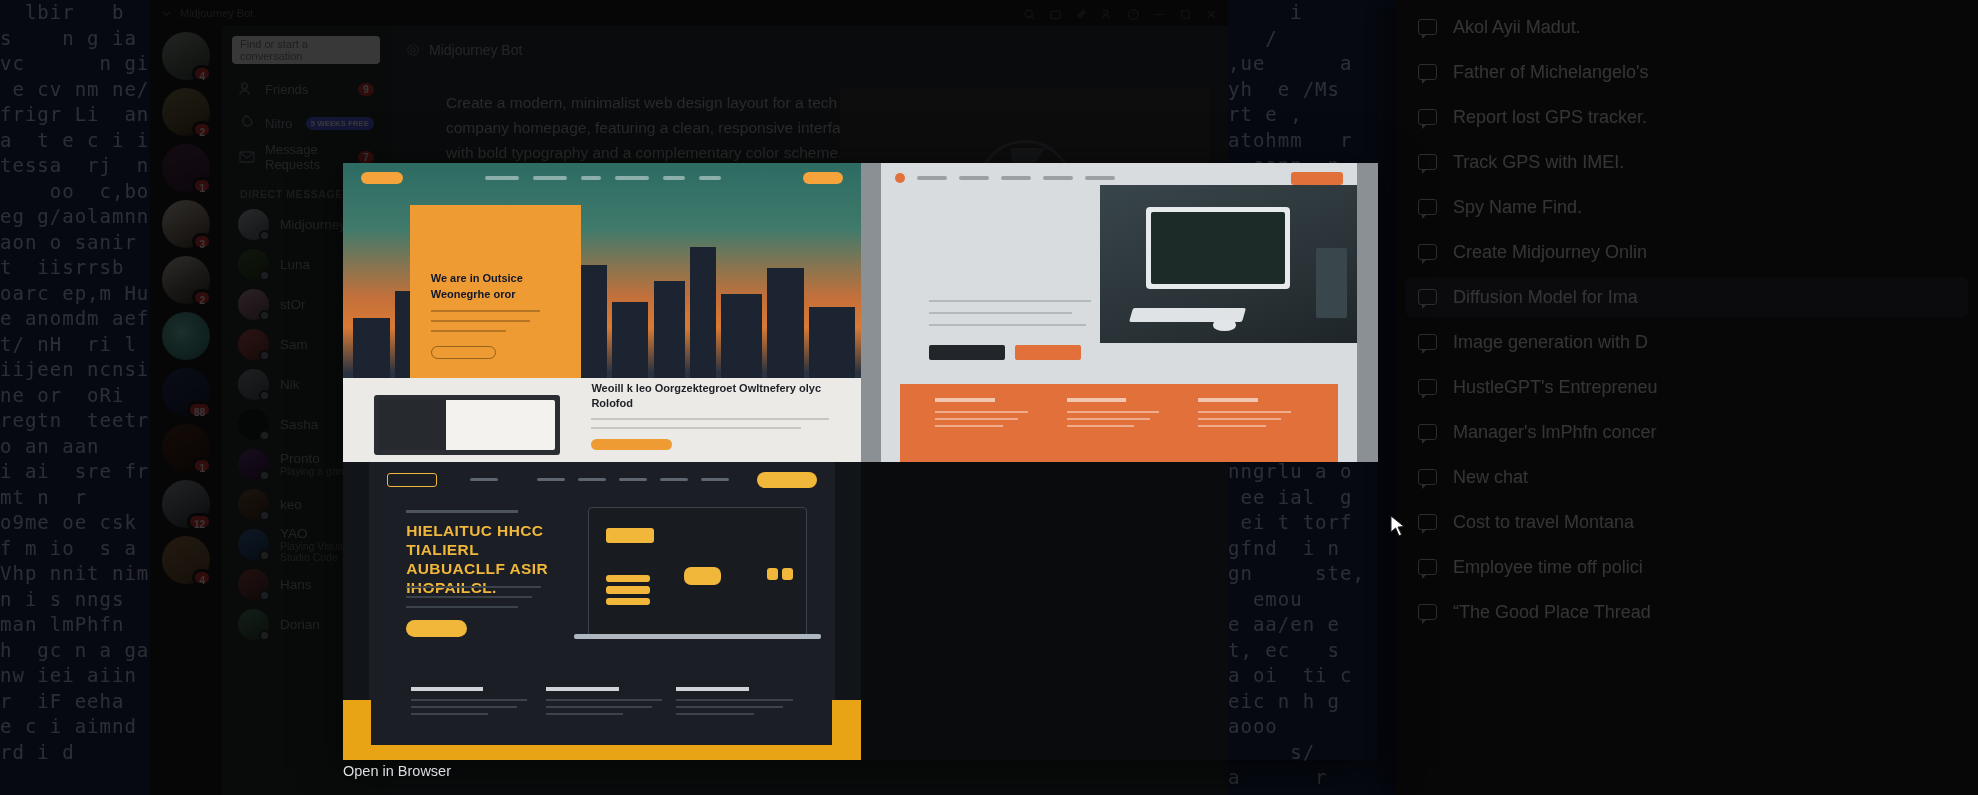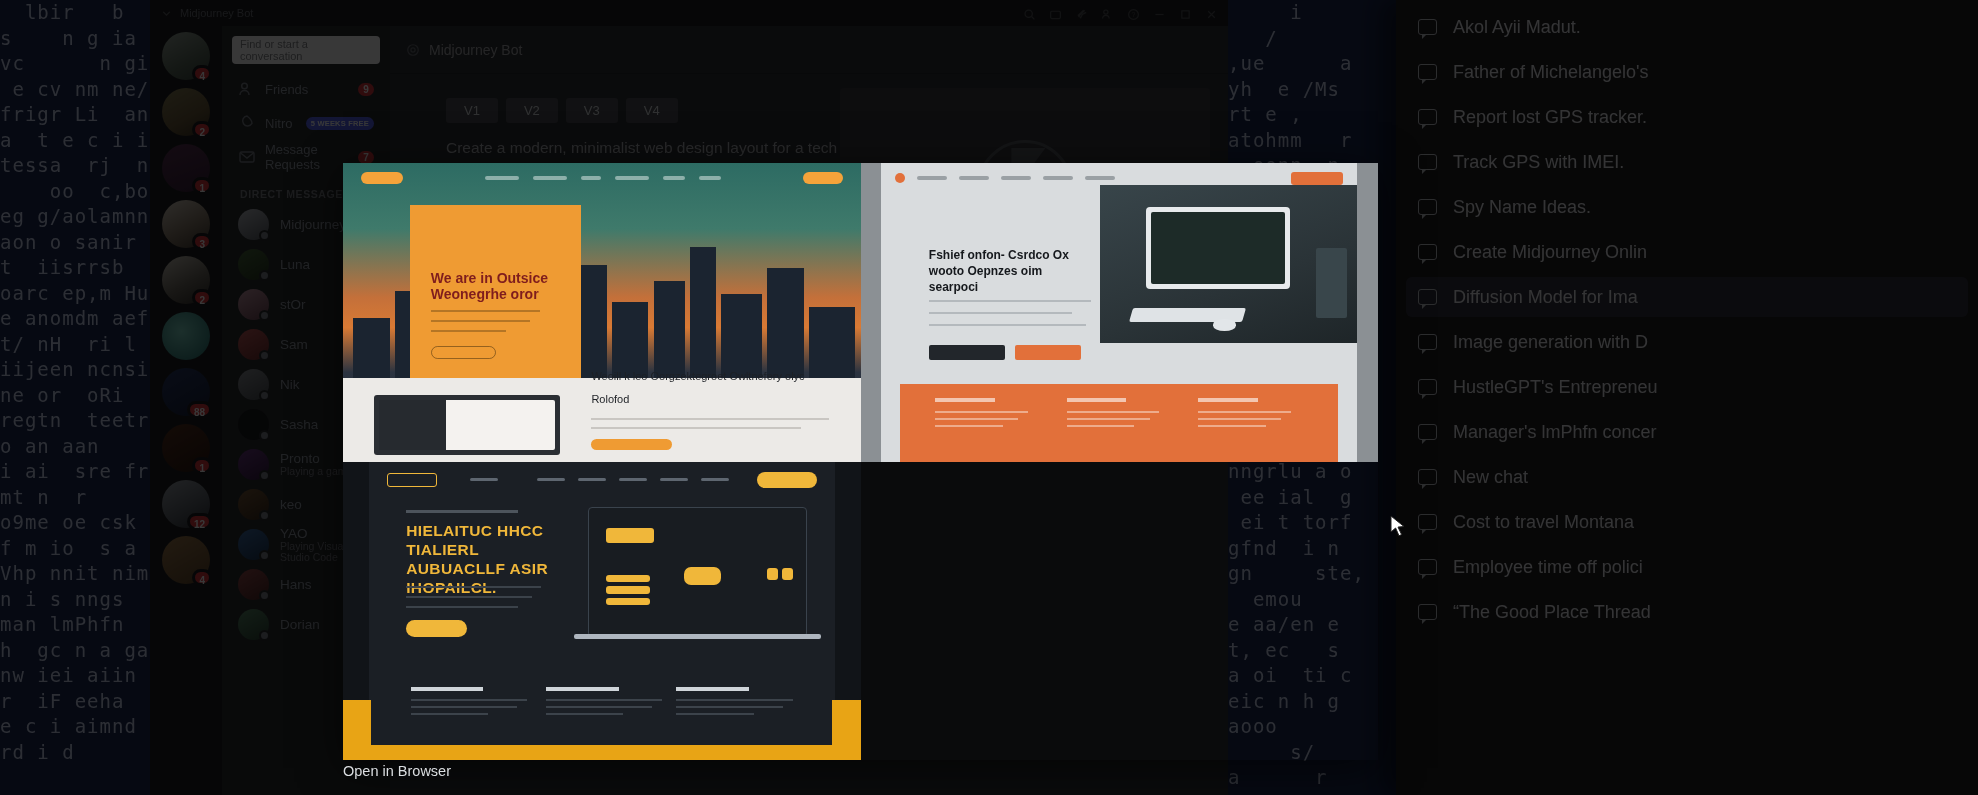--- a/index.html
+++ b/index.html
@@ -170,29 +170,29 @@
   .q1 .skyline{position:absolute;left:0;right:0;bottom:28%;height:44%;}
   .q1 .bld{position:absolute;bottom:0;background:#1b2430;}
   .q1 .nav{position:absolute;top:8px;left:0;right:0;height:14px;display:flex;align-items:center;gap:14px;padding:0 18px;}
   .q1 .navlogo{width:42px;height:12px;border-radius:6px;background:#f5a33a;}
   .q1 .navlink{width:34px;height:4px;border-radius:2px;background:rgba(255,255,255,.45);}
   .q1 .navbtn{margin-left:auto;width:40px;height:12px;border-radius:6px;background:#f5a33a;}
   .q1 .card{
     position:absolute; left:13%; top:14%; width:33%; height:58%;
     background:#ef9b33;
   }
-  .q1 .card h3{font-size:14px;color:#7f1d1d;font-weight:bold;line-height:16px;margin:38% 0 0 12%;width:76%;}
+  .q1 .card h3{font-size:11px;color:#0f172a;font-weight:bold;line-height:16px;margin:38% 0 0 12%;width:76%;}
   .q1 .card .ln{height:2px;background:rgba(60,40,10,.33);margin:8px 0 0 12%;}
   .q1 .card .btn{margin:14px 0 0 12%;width:38%;height:13px;border-radius:7px;border:1.5px solid rgba(60,40,10,.5);}
   .q1 .lower{position:absolute;left:0;right:0;bottom:0;height:28%;background:#eceae7;}
   .q1 .mon{position:absolute;left:6%;bottom:8%;width:36%;height:72%;background:#2a2e33;border-radius:3px;}
   .q1 .mon .scr{position:absolute;inset:5px;background:#f4f2ef;border-radius:2px;}
   .q1 .mon .sb{position:absolute;left:5px;top:5px;bottom:5px;width:36%;background:#262a2f;}
   .q1 .ltxt{position:absolute;right:6%;bottom:14%;width:46%;}
-  .q1 .ltxt h4{font-size:11px;color:#1d2025;font-weight:normal;line-height:23px;}
+  .q1 .ltxt h4{font-size:11px;color:#1d2025;font-weight:bold;line-height:15px;}
   .q1 .ltxt .ln{height:2px;background:#c9c6c2;margin-top:7px;}
   .q1 .ltxt .btn{margin-top:10px;width:34%;height:11px;border-radius:6px;background:#ef9b33;}
 
   
   .q2{ background:#8b9094; }
   .q2 .page{position:absolute;left:4%;top:0;right:4%;bottom:0;background:#d9dcde;}
   .q2 .nav{position:absolute;top:8px;left:0;right:0;height:14px;display:flex;align-items:center;gap:12px;padding:0 14px;}
   .q2 .dot{width:10px;height:10px;border-radius:50%;background:#e2703a;}
   .q2 .navlink{width:30px;height:3.5px;border-radius:2px;background:#9aa0a4;}
   .q2 .navbtn{margin-left:auto;width:52px;height:13px;border-radius:3px;background:#e2703a;}
@@ -540,26 +540,20 @@
       <span class="ticon">
         <svg viewBox="0 0 16 16" width="14" height="14">
             <circle cx="8" cy="8" r="6" stroke="#949ba4" stroke-width="1.4" fill="none"></circle>
             <circle cx="8" cy="8" r="2.4" stroke="#949ba4" stroke-width="1.4" fill="none"></circle>
           </svg>
       </span>
       <span>Midjourney Bot</span>
     </div>
 
     <div id="msg-area">
-      <div class="vbtn-row">
-        <button class="vbtn">V1</button>
-        <button class="vbtn">V2</button>
-        <button class="vbtn">V3</button>
-        <button class="vbtn">V4</button>
-      </div>
       <div id="prompt-text">
         <div>Create a modern, minimalist web design layout for a tech</div>
         <div>company homepage, featuring a clean, responsive interface</div>
         <div>with bold typography and a complementary color scheme.  --ar</div>
       </div>
       <div id="side-embed">
         <div class="boat"></div>
         <div class="sail"></div>
       </div>
     </div>
@@ -626,21 +620,20 @@
         <i class="navbtn"></i>
       </div>
       <div class="photo">
         <div class="screen">
             <div class="in"></div>
           </div>
         <div class="kb"></div>
         <div class="ms"></div>
         <div class="twr"></div>
       </div>
-      <h3>Fshief onfon- Csrdco Ox wooto Oepnzes oim searpoci</h3>
       <i class="ln" style="top:46%"></i>
         <i class="ln" style="top:50%;width:30%"></i>
         <i class="ln" style="top:54%;width:33%"></i>
       <i class="b1"></i>
       <i class="b2"></i>
       <div class="band">
         <div class="col" style="left:8%">
             <div class="ttl"></div>
             <div class="ln2" style="width:96%"></div>
             <div class="ln2" style="width:86%"></div>
@@ -768,21 +761,21 @@
   <div class="gpt-item">
       <i class="bico"></i>
       <span>Report lost GPS tracker.</span>
     </div>
   <div class="gpt-item">
       <i class="bico"></i>
       <span>Track GPS with IMEI.</span>
     </div>
   <div class="gpt-item">
       <i class="bico"></i>
-      <span>Spy Name Ideas.</span>
+      <span>Spy Name Find.</span>
     </div>
   <div class="gpt-item">
       <i class="bico"></i>
       <span>Create Midjourney Onlin</span>
     </div>
   <div class="gpt-item active">
       <i class="bico"></i>
       <span>Diffusion Model for Ima</span>
     </div>
   <div class="gpt-item">

